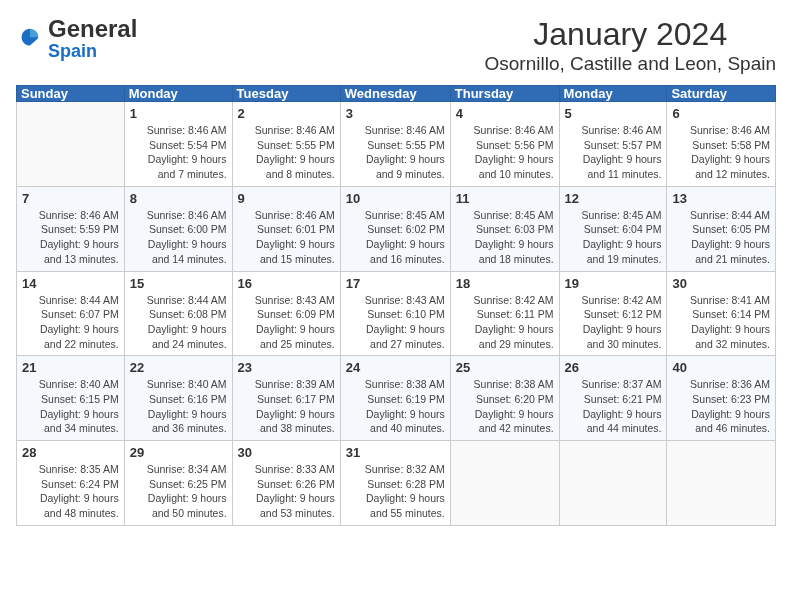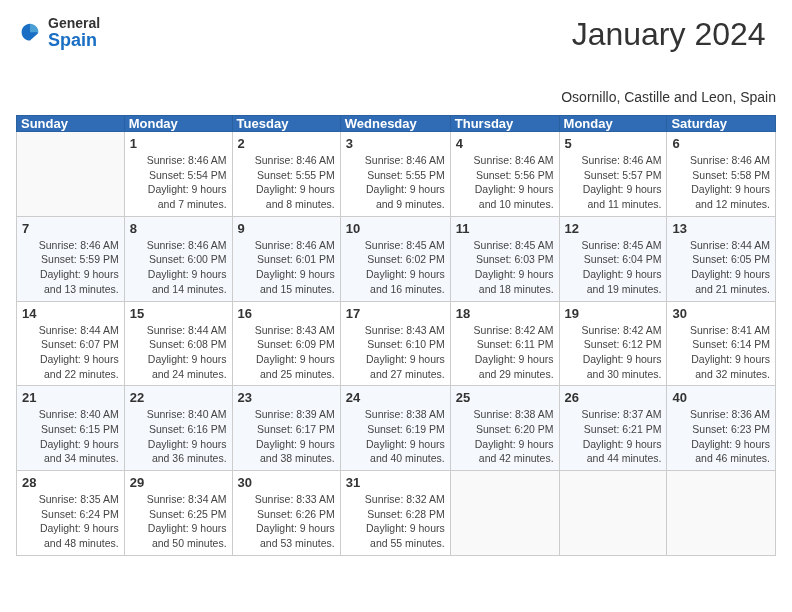--- a/index.html
+++ b/index.html
@@ -20,21 +20,21 @@
       display: flex;
       align-items: center;
       gap: 4px;
     }
     .logo-text {
       display: flex;
       flex-direction: column;
       line-height: 1.1;
     }
     .logo-general {
-      font-size: 14px;
+      font-size: 24px;
       font-weight: bold;
       color: #333;
     }
     .logo-blue {
       font-size: 18px;
       font-weight: bold;
       color: #1a6fc4;
     }
     .logo-icon {
       width: 28px;
@@ -42,23 +42,22 @@
     }
     .title-area {
       text-align: center;
     }
     .month-title {
       font-size: 32px;
       font-weight: normal;
       color: #333;
     }
     .location-title {
-      font-size: 14px;
-      color: #333;
-      margin-top: 36px;
+      font-size: 19px;
+      color: #333;
     }
     .calendar-table {
       width: 100%;
       border-collapse: collapse;
       font-size: 11px;
     }
     .calendar-table th {
       background-color: #2f6cb5;
       color: #fff;
       padding: 0 4px;

